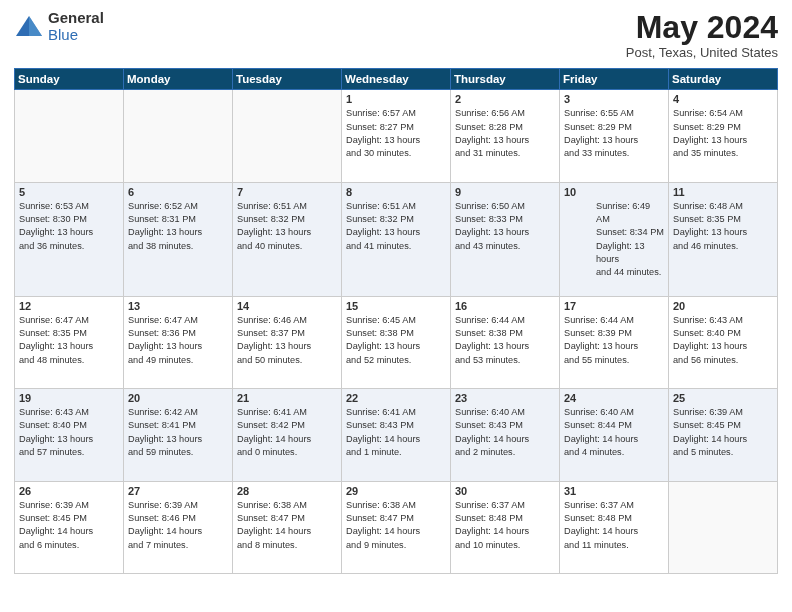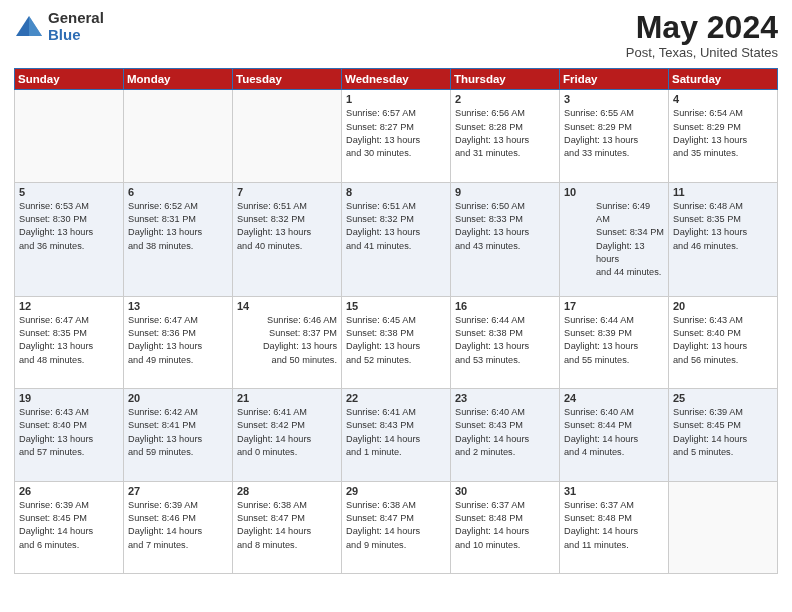--- a/index.html
+++ b/index.html
@@ -33,21 +33,21 @@
       flex-direction: column;
       line-height: 1.1;
     }
     .logo-general {
       font-size: 15px;
       font-weight: bold;
       color: #333;
     }
     .logo-blue {
       font-size: 15px;
-      font-weight: bold;
+      font-weight: normal;
       color: #2e6db4;
     }
     .logo-icon {
       width: 30px;
       height: 30px;
     }
     .title-block {
       text-align: right;
     }
     .title-month {
@@ -60,21 +60,21 @@
       font-size: 13px;
       color: #444;
     }
     .calendar {
       flex: 1;
       border-collapse: collapse;
       width: 100%;
       table-layout: fixed;
     }
     .calendar th {
-      background: #b91c1c;
+      background: #0c4a6e;
       color: #fff;
       font-size: 11.5px;
       font-weight: bold;
       padding: 4px 3px;
       border: 1px solid #2e6db4;
       text-align: left;
     }
     .calendar td {
       border: 1px solid #ccc;
       vertical-align: top;
@@ -227,21 +227,21 @@
           </td>
           <td>
             <span class="day-num">13</span>
             <div class="cell-info" style="white-space: pre-line;">Sunrise: 6:47 AM
 Sunset: 8:36 PM
 Daylight: 13 hours
 and 49 minutes.</div>
           </td>
           <td>
             <span class="day-num">14</span>
-            <div class="cell-info" style="white-space: pre-line; text-align: right;">Sunrise: 6:46 AM
+            <div class="cell-info" style="white-space: pre-line;">Sunrise: 6:46 AM
 Sunset: 8:37 PM
 Daylight: 13 hours
 and 50 minutes.</div>
           </td>
           <td>
             <span class="day-num">15</span>
             <div class="cell-info" style="white-space: pre-line;">Sunrise: 6:45 AM
 Sunset: 8:38 PM
 Daylight: 13 hours
 and 52 minutes.</div>

